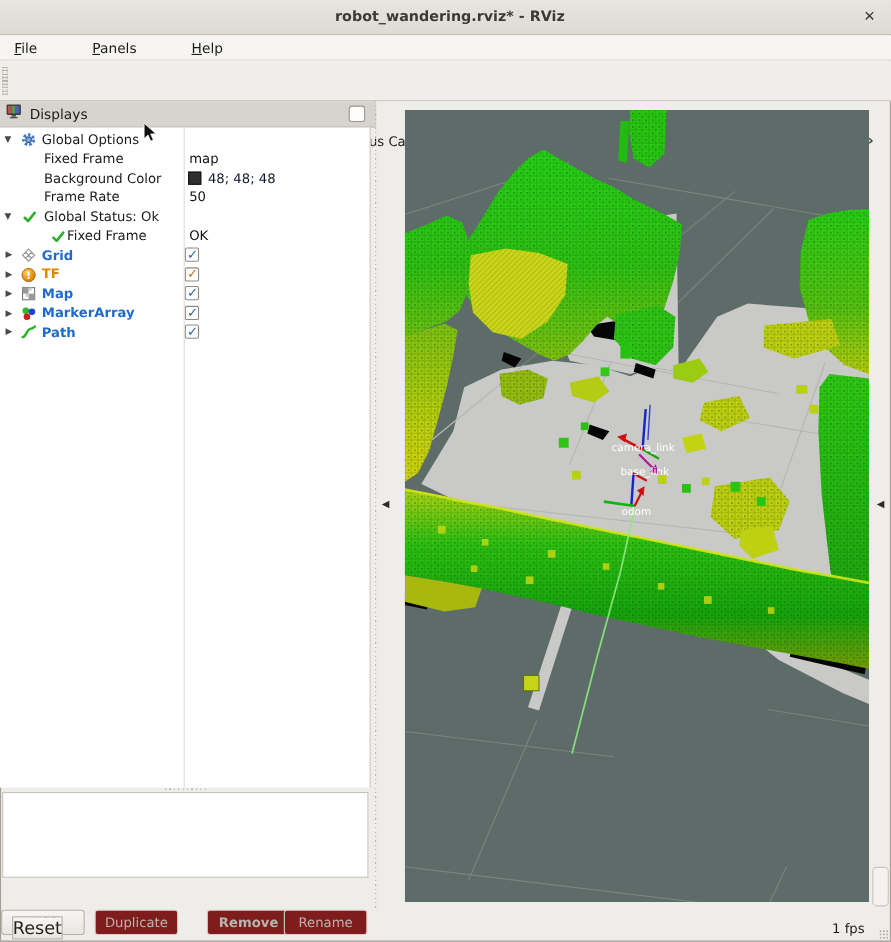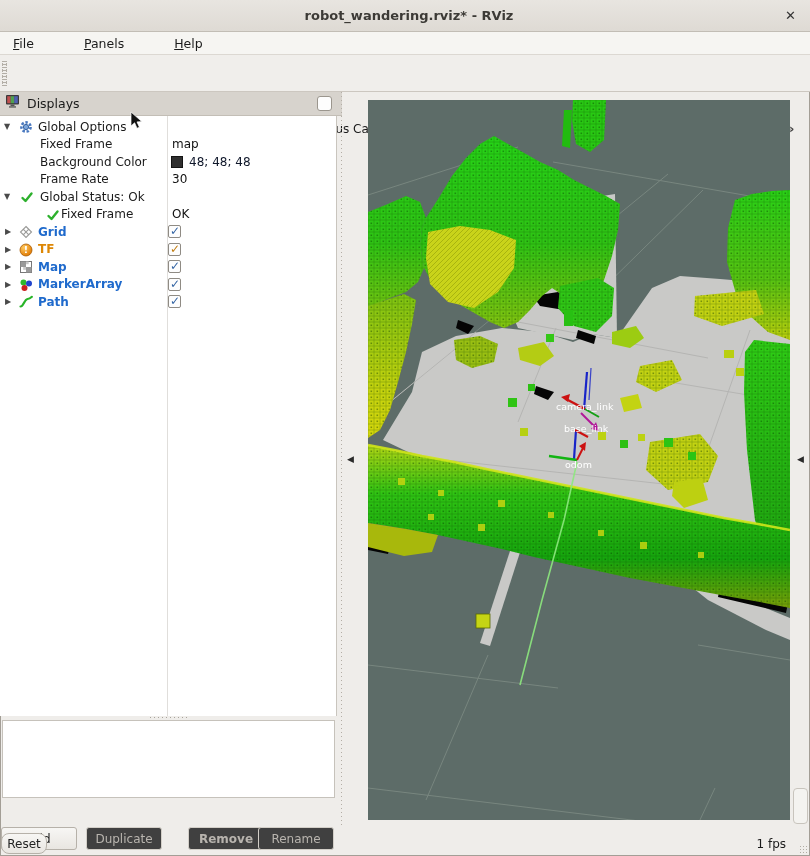--- a/index.html
+++ b/index.html
@@ -65,23 +65,23 @@
   .cbox .ck.amber { color:#c17d11; }
 
   .h-splitter { position:absolute; left:150px; top:716px; width:38px; height:3px;
                 background-image:repeating-linear-gradient(90deg,#a9a49c 0 1px, transparent 1px 4px);
                 background-size:100% 1px; background-position:0 1px; background-repeat:no-repeat; }
   .desc-box { position:absolute; left:2px; top:720px; width:333px; height:78px; background:#fff;
               border:1px solid #c6c2bb; }
   .btn { position:absolute; top:803px; width:76px; height:23px; border:1px solid #b6b1a9; border-radius:3px;
          background:linear-gradient(#f7f6f4,#e9e6e1); font-size:12px; color:#222;
          display:flex; align-items:center; justify-content:center;margin-top:24px; }
-  .btn.disabled { color:#b8b4ae; border-color:#d3cfc8; background:#404040; }
-  .reset-btn { position:absolute; left:1px; top:833px; width:46px; height:21px; border:1px solid #b6b1a9;
-               border-radius:8px; background:linear-gradient(#f7f6f4,#e9e6e1); font-size:12px; color:#222;
+  .btn.disabled { color:#b8b4ae; border-color:#d3cfc8; background:#7f1d1d; }
+  .reset-btn { position:absolute; left:11px; top:833px; width:46px; height:21px; border:1px solid #b6b1a9;
+               border-radius:0; background:linear-gradient(#f7f6f4,#e9e6e1); font-size:16px; color:#222;
                display:flex; align-items:center; justify-content:center; }
   .fps { position:absolute; left:686px; top:837px; width:100px; text-align:right; font-size:12px; color:#1a1a1a; }
   .size-grip { position:absolute; left:799px; top:845px; width:9px; height:9px;
                background-image:radial-gradient(#b0aca4 1px, transparent 1px); background-size:3px 3px; }
 
   
   .v-splitter { position:absolute; left:341px; top:92px; width:1px; height:736px;
                 background-image:repeating-linear-gradient(#b3aea6 0 1px, transparent 1px 4px); }
   .collapse-arrow { position:absolute; font-size:9px; color:#2a2a2a; }
   .panel-stub { position:absolute; left:793px; top:788px; width:15px; height:36px; background:#f4f3f0;
@@ -188,21 +188,21 @@
       <span class="tlabel-child">Fixed Frame</span>
       <span class="tvalue">map</span>
     </div>
     <div class="trow">
       <span class="tlabel-child">Background Color</span>
       <span class="swatch"></span>
       <span class="tvalue-after-swatch">48; 48; 48</span>
     </div>
     <div class="trow">
       <span class="tlabel-child">Frame Rate</span>
-      <span class="tvalue">30</span>
+      <span class="tvalue">50</span>
     </div>
     <div class="trow">
       <span class="exp">▼</span>
       <span class="ticon" style="left:20px;"><svg width="14" height="14">
             <path d="M2.5 8 L5.5 11 L11.5 3.5" fill="none" stroke="#2db02d" stroke-width="2.4" stroke-linecap="round" stroke-linejoin="round"></path>
           </svg></span>
       <span class="tlabel" style="left:40px;">Global Status: Ok</span>
     </div>
     <div class="trow">
       <span class="ticon-sub"><svg width="14" height="14">

